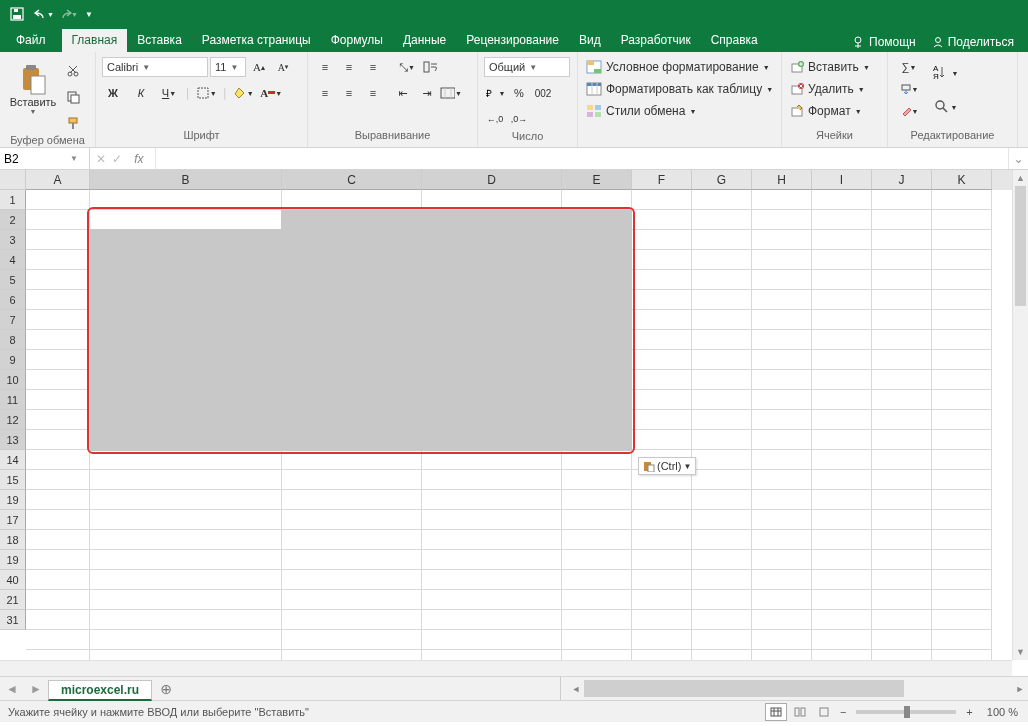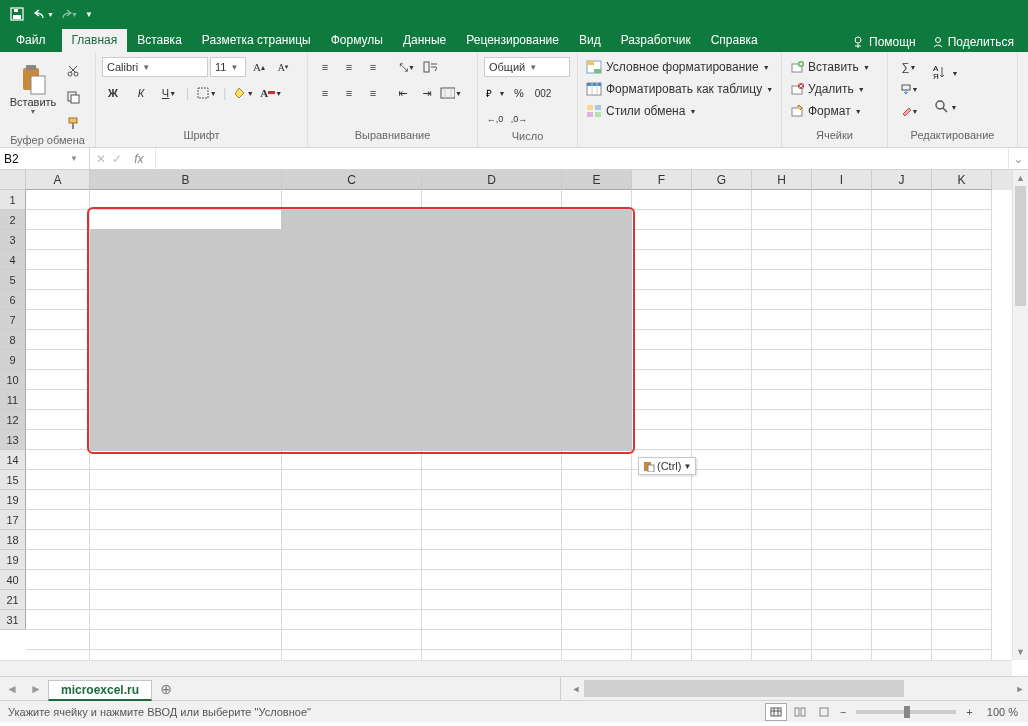--- a/index.html
+++ b/index.html
@@ -791,21 +791,21 @@
   <span class="addsheet">⊕</span>
   <div class="sheet-sep"></div>
   <div class="hsb-track">
       <span class="arr">◄</span>
       <div class="thumb"></div>
       <span class="arr" style="margin-left:auto">►</span>
     </div>
 </div>
 
 <div class="statusbar">
-  <div class="status-l">Укажите ячейку и нажмите ВВОД или выберите "Условное"</div>
+  <div class="status-l">Укажите ячейку и нажмите ВВОД или выберите "Вставить"</div>
   <span class="viewbtn active">
       <svg width="12" height="10">
         <rect x="1" y="1" width="10" height="8" fill="none" stroke="#555"></rect>
         <line x1="4" y1="1" x2="4" y2="9" stroke="#555"></line>
         <line x1="8" y1="1" x2="8" y2="9" stroke="#555"></line>
         <line x1="1" y1="4" x2="11" y2="4" stroke="#555"></line>
       </svg>
     </span>
   <span class="viewbtn">
       <svg width="12" height="10">

